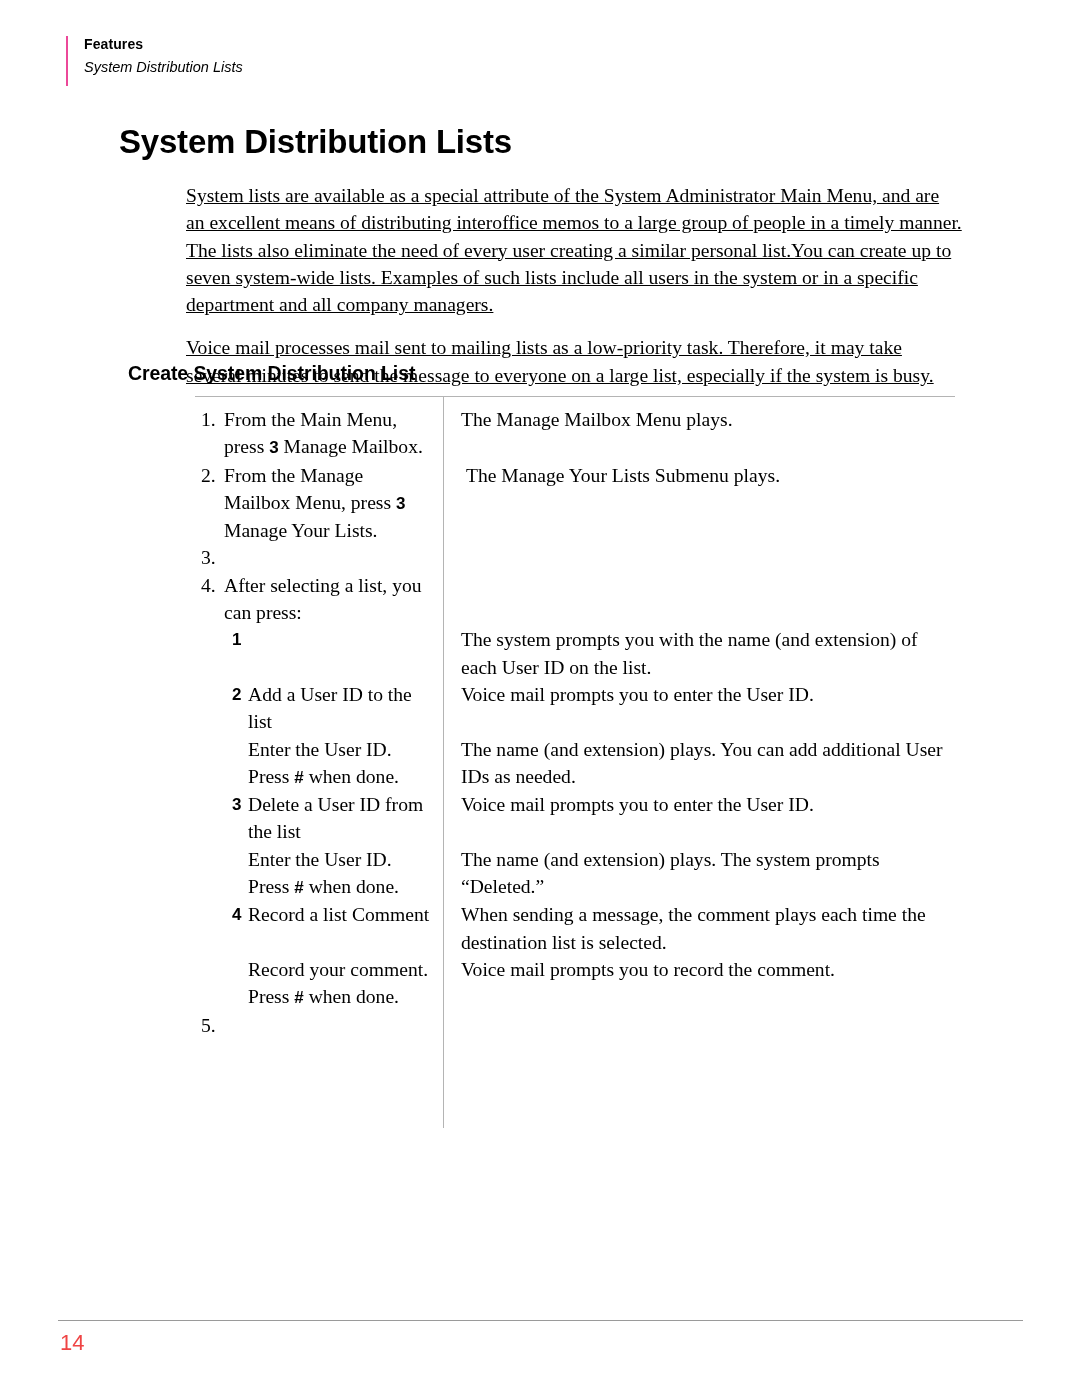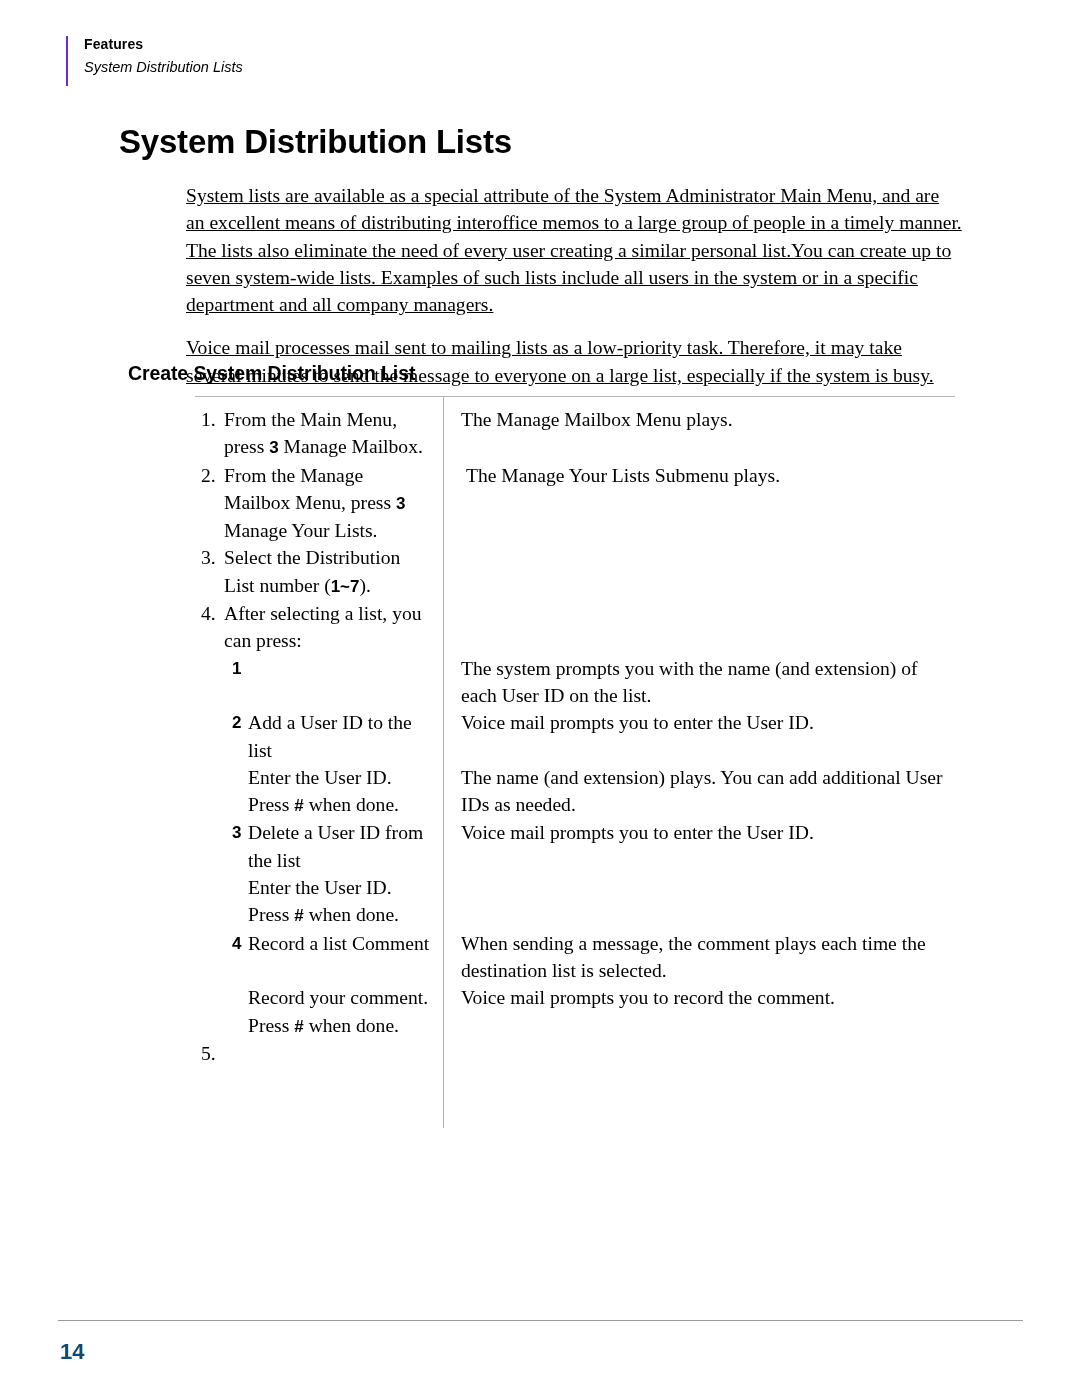--- a/index.html
+++ b/index.html
@@ -17,21 +17,21 @@
     color: #000000;
   }
 
   
   .runhead {
     position: absolute;
     left: 66px;
     top: 36px;
     height: 50px;
     padding-left: 16px;
-    border-left: 2px solid #6d28d9;
+    border-left: 2px solid #ec4899;
     box-sizing: border-box;
   }
   .runhead-title {
     font-family: "Liberation Sans", "DejaVu Sans", sans-serif;
     font-weight: bold;
     font-size: 14px;
     line-height: 17px;
     letter-spacing: 0.1px;
     color: #000;
   }
@@ -192,25 +192,24 @@
     top: 1320px;
     width: 965px;
     height: 1px;
     background: #9a9a9a;
   }
   .footer-pageno {
     position: absolute;
     left: 60px;
     top: 1330px;
     font-family: "Liberation Sans", "DejaVu Sans", sans-serif;
-    font-weight: bold;
+    font-weight: normal;
     font-size: 22px;
     line-height: 26px;
-    color: #0c4a6e;
-    margin-top: 9px;
+    color: #ef4444;
   }
   .footer-meta {
     position: absolute;
     right: 57px;
     top: 1405px;
     font-family: "Liberation Sans", "DejaVu Sans", sans-serif;
     font-weight: bold;
     font-size: 13.5px;
     line-height: 17px;
     color: #8b5cf6;
@@ -269,21 +268,20 @@
             <div class="rtext indented"> The Manage Your Lists Submenu plays.</div>
           </div>
         </div>
       </div>
 
       <div class="row">
         <div class="row-inner">
           <div class="col-left">
             <div class="step">
               <span class="step-num">3.</span>
-              <span class="step-text"><span>Select the Distribution List number (</span><span class="kb">1~7</span><span>).</span></span>
             </div>
           </div>
         </div>
       </div>
 
       <div class="row">
         <div class="row-inner">
           <div class="col-left">
             <div class="step">
               <span class="step-num">4.</span>
@@ -351,20 +349,23 @@
         </div>
       </div>
 
       <div class="row">
         <div class="row-inner">
           <div class="col-left">
             <div class="step cont">
               <span class="step-num"></span>
               <span class="step-text"><span>Enter the User ID. Press </span><span class="kb">#</span><span> when done.</span></span>
             </div>
+          </div>
+          <div class="col-right">
+            <div class="rtext">The name (and extension) plays. The system prompts “Deleted.”</div>
           </div>
         </div>
       </div>
 
       <div class="row">
         <div class="row-inner">
           <div class="col-left">
             <div class="step sub">
               <span class="step-num">4</span>
               <span class="step-text">Record a list Comment</span>

